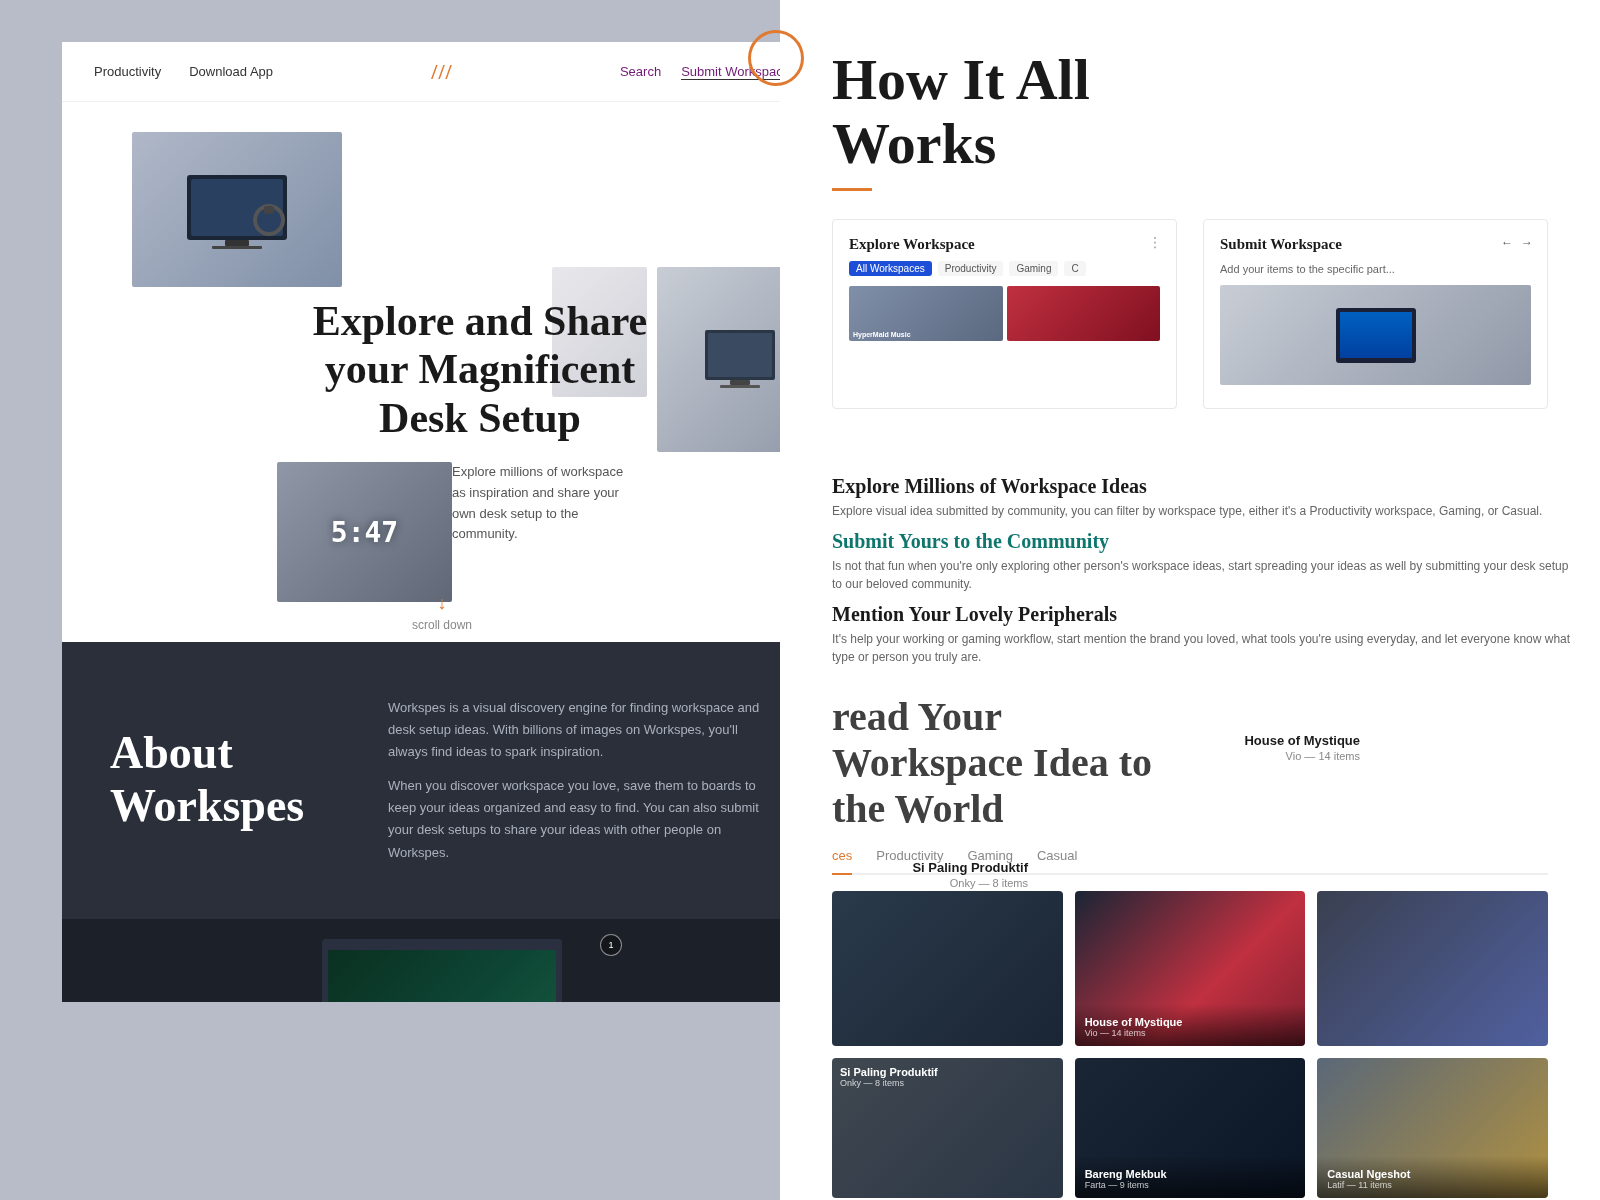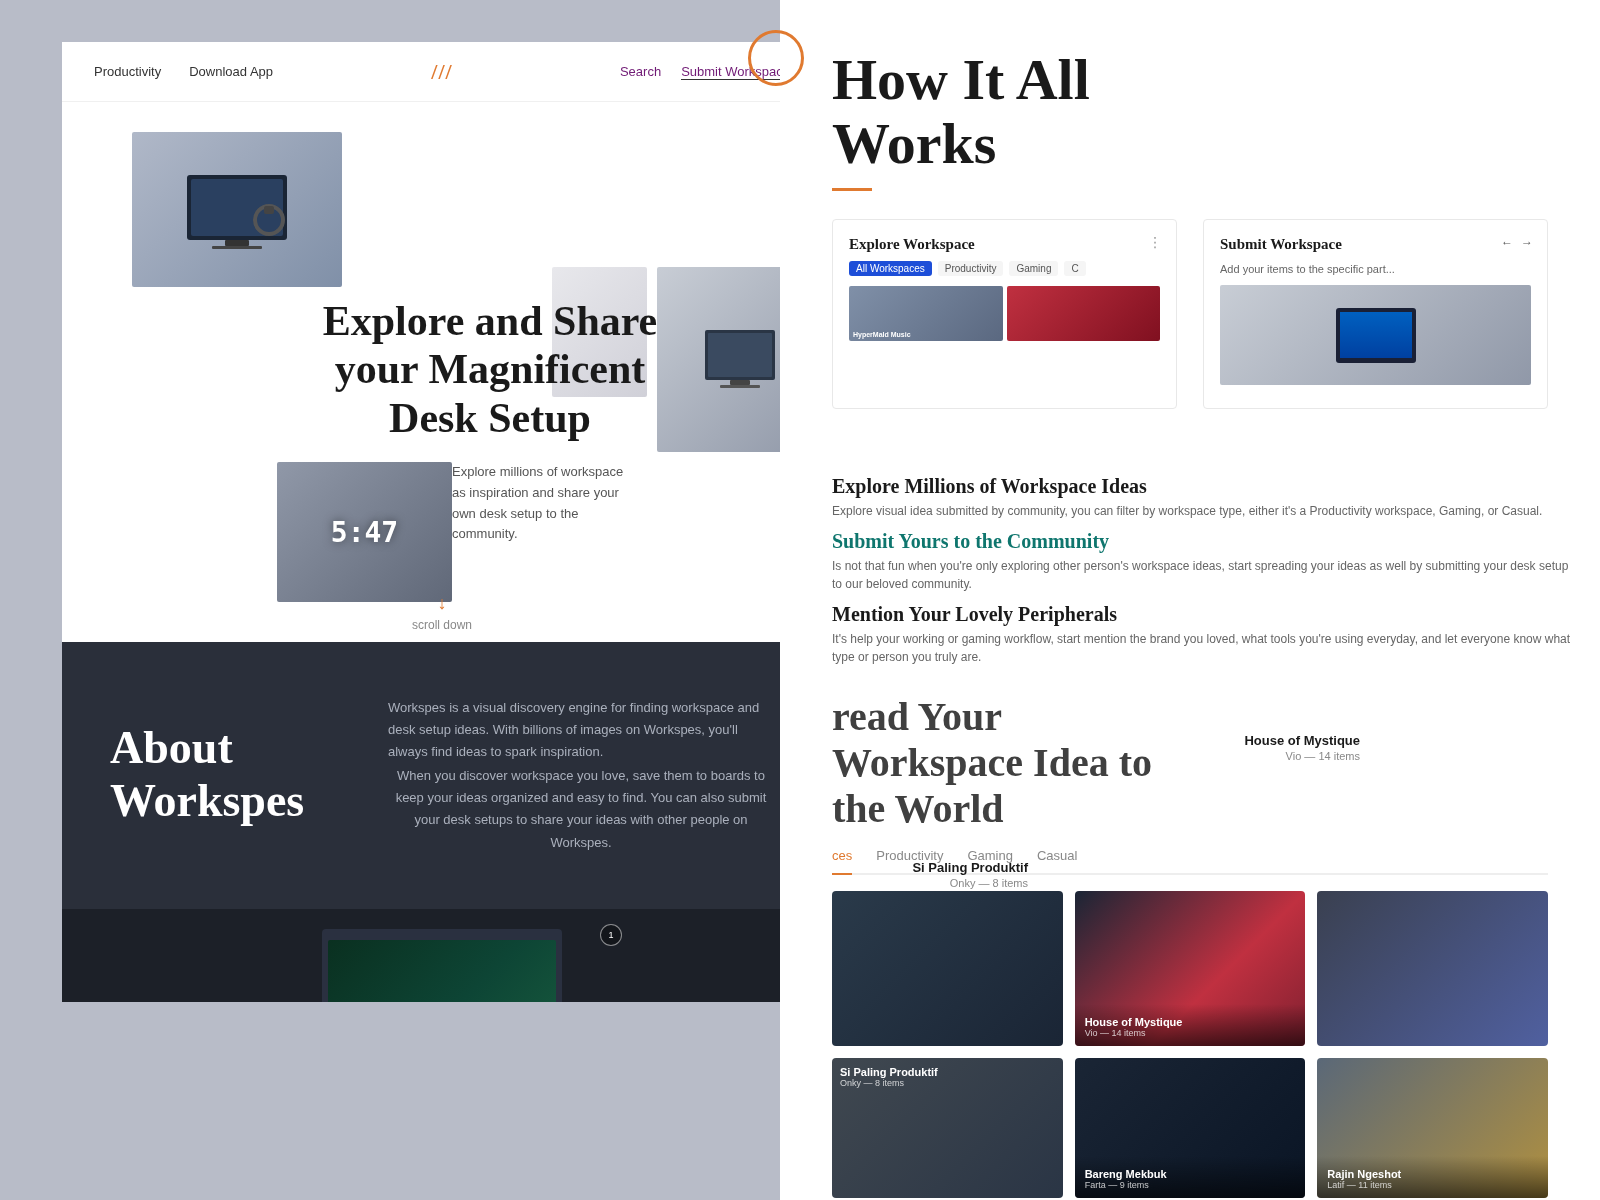--- a/index.html
+++ b/index.html
@@ -120,21 +120,21 @@
       height: 100%;
       background: linear-gradient(135deg, #b0b8c8 0%, #8090a8 100%);
       display: flex;
       align-items: center;
       justify-content: center;
     }
 
     .hero-title {
       position: absolute;
       top: 195px;
-      left: 258px;
+      left: 248px;
       font-size: 42px;
       font-weight: 700;
       color: #1a1a1a;
       line-height: 1.15;
       text-align: center;
       width: 340px;
     }
     .hero-subtitle {
       position: absolute;
       top: 360px;
@@ -179,22 +179,21 @@
       line-height: 1.15;
       min-width: 230px;
     }
     .about-text {
       font-family: Arial, sans-serif;
       font-size: 13px;
       color: #aab0bc;
       line-height: 1.7;
     }
     .about-text p + p {
-      margin-top: 2px;
-      text-align: center;
+      margin-top: 12px;
     }
 
     
     .bottom-dark {
       background: #1c2028;
       height: 280px;
       position: relative;
       overflow: hidden;
     }
     .monitor-preview {
@@ -667,21 +666,21 @@
     <div class="gallery-item gallery-item-short gi-5">
       <div style="width:100%;height:100%;background:linear-gradient(135deg,#1a2535,#0a1525);"></div>
       <div class="gallery-label">
         <div>Bareng Mekbuk</div>
         <div class="gallery-sublabel">Farta — 9 items</div>
       </div>
     </div>
     <div class="gallery-item gallery-item-short gi-6">
       <div style="width:100%;height:100%;background:linear-gradient(135deg,#5a6878,#b09040);"></div>
       <div class="gallery-label">
-        <div>Rajin Ngeshot</div>
+        <div>Casual Ngeshot</div>
         <div class="gallery-sublabel">Latif — 11 items</div>
       </div>
     </div>
   </div>
 
   <div style="padding:14px 52px 0 52px;text-align:right;">
     
   </div>
 
 </div>

